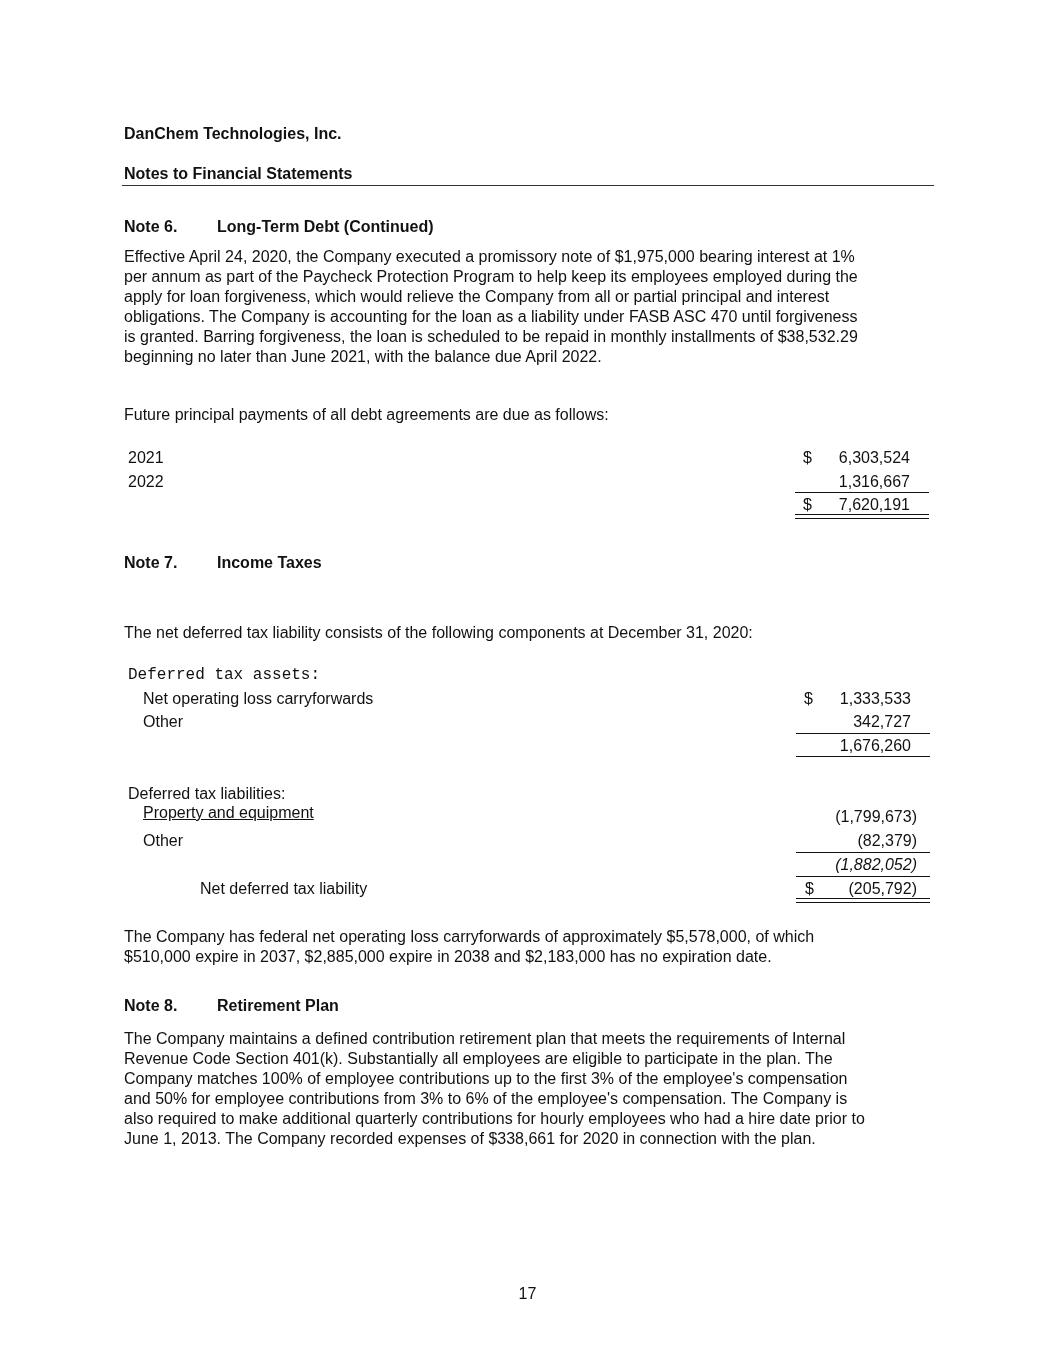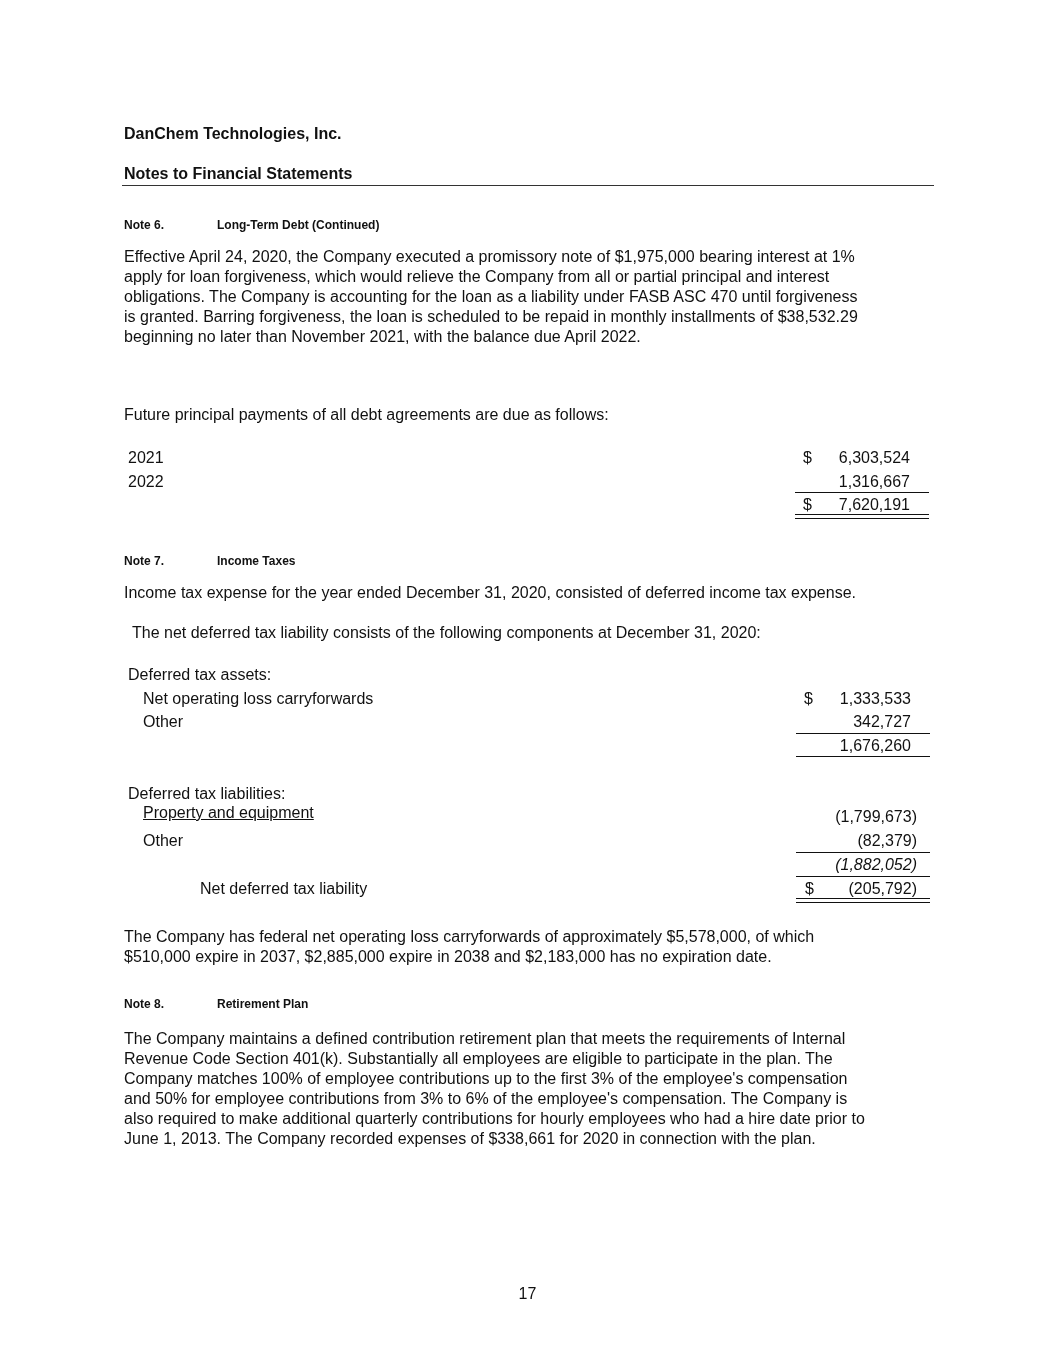--- a/index.html
+++ b/index.html
@@ -5,21 +5,21 @@
   html, body { margin: 0; padding: 0; background: #ffffff; }
   body {
     width: 1055px; height: 1365px; position: relative; overflow: hidden;
     font-family: "Liberation Sans", sans-serif; color: #111111; font-size: 16px;
   }
   .page { position: absolute; left: 0; top: 0; width: 1055px; height: 1365px; }
   .abs { position: absolute; white-space: nowrap; }
   .company { left: 124px; top: 125px; font-weight: bold; font-size: 16px; }
   .subtitle { left: 124px; top: 165px; font-weight: bold; font-size: 16px; }
   .rule-top { position: absolute; left: 122px; top: 185px; width: 812px; height: 0; border-top: 1px solid #333; }
-  .note-head { font-weight: bold; font-size: 12px; }
+  .note-head { font-weight: bold; font-size: 16px; }
   .note-num { display: inline-block; width: 93px; }
   .para {
     position: absolute; left: 124px; width: 815px; font-size: 16px; line-height: 20px;
     white-space: normal;
   }
   .para .line { display: block; white-space: nowrap; }
   .row-label { position: absolute; font-size: 16px; white-space: nowrap; }
   .dollar { position: absolute; font-size: 16px; }
   .amt { position: absolute; font-size: 16px; text-align: right; white-space: nowrap; }
   .uline { position: absolute; height: 0; border-top: 1.5px solid #111; }
@@ -33,24 +33,25 @@
 
   <div class="abs company">DanChem Technologies, Inc.</div>
   <div class="abs subtitle">Notes to Financial Statements</div>
   <div class="rule-top"></div>
 
   <div class="abs note-head" style="left:124px; top:218px;">
     <span class="note-num">Note 6.</span><span>Long-Term Debt (Continued)</span>
   </div>
   <div class="para" style="top:247px;">
     <span class="line">Effective April 24, 2020, the Company executed a promissory note of $1,975,000 bearing interest at 1%</span>
+    <span class="line">per annum as part of the Paycheck Protection Program to help keep its employees employed during the</span>
     <span class="line">apply for loan forgiveness, which would relieve the Company from all or partial principal and interest</span>
     <span class="line">obligations. The Company is accounting for the loan as a liability under FASB ASC 470 until forgiveness</span>
     <span class="line">is granted. Barring forgiveness, the loan is scheduled to be repaid in monthly installments of $38,532.29</span>
-    <span class="line">beginning no later than November 2021, with the balance due April 2022.</span>
+    <span class="line">beginning no later than June 2021, with the balance due April 2022.</span>
   </div>
   <div class="abs" style="left:124px; top:406px;">Future principal payments of all debt agreements are due as follows:</div>
 
   <div>
     <div>
       <div class="row-label" style="left:128px; top:449px;">2021</div>
       <div class="dollar" style="left:803px; top:449px;">$</div>
       <div class="amt" style="left:820px; width:90px; top:449px;">6,303,524</div>
     </div>
     <div>
@@ -62,25 +63,24 @@
     <div>
       <div class="dollar" style="left:803px; top:496px;">$</div>
       <div class="amt" style="left:820px; width:90px; top:496px;">7,620,191</div>
     </div>
     <div class="dline" style="left:795px; width:134px; top:514px;"></div>
   </div>
 
   <div class="abs note-head" style="left:124px; top:554px;">
     <span class="note-num">Note 7.</span><span>Income Taxes</span>
   </div>
-  <div class="abs" style="left:124px; top:584px;">Income tax expense for the year ended December 31, 2020, consisted of deferred income tax expense.</div>
-  <div class="abs" style="left:124px; top:624px;margin-left:8px;">The net deferred tax liability consists of the following components at December 31, 2020:</div>
+  <div class="abs" style="left:124px; top:624px;">The net deferred tax liability consists of the following components at December 31, 2020:</div>
 
   <div>
-    <div class="row-label" style="left:128px; top:666px;">Deferred tax assets:</div>
+    <div class="row-label" style="left:128px; top:666px;font-family:Liberation Mono, monospace;">Deferred tax assets:</div>
 
     <div>
       <div class="row-label" style="left:143px; top:690px;">Net operating loss carryforwards</div>
       <div class="dollar" style="left:804px; top:690px;">$</div>
       <div class="amt" style="left:820px; width:91px; top:690px;">1,333,533</div>
     </div>
     <div>
       <div class="row-label" style="left:143px; top:713px;">Other</div>
       <div class="amt" style="left:820px; width:91px; top:713px;">342,727</div>
     </div>

